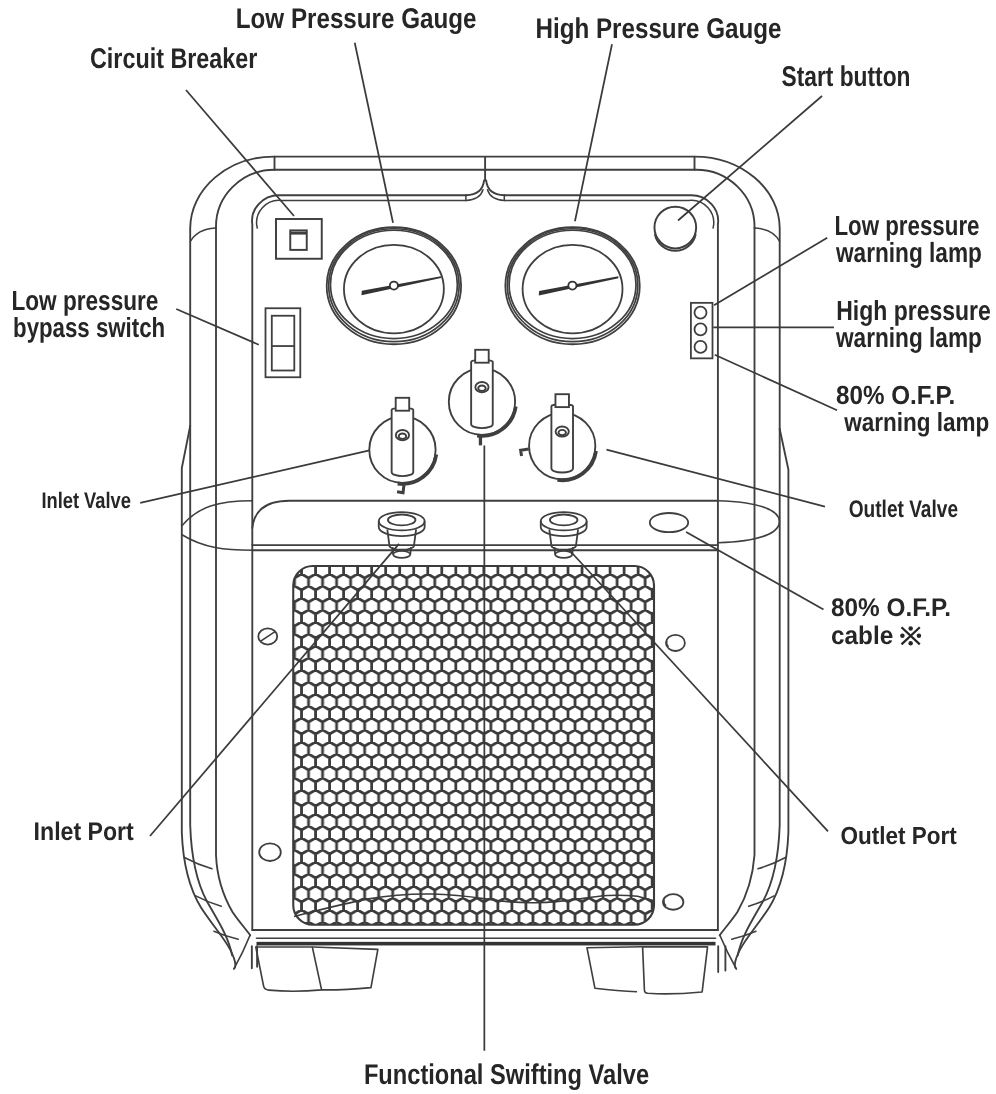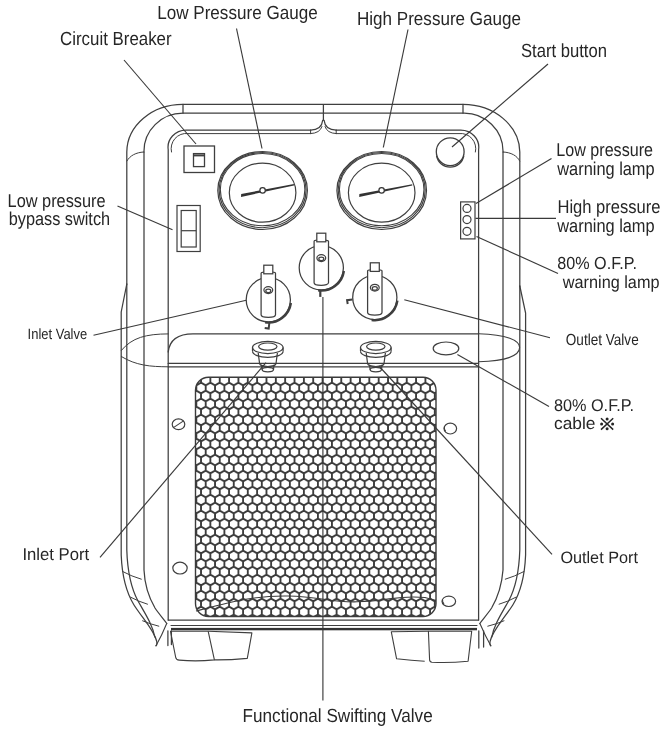--- a/index.html
+++ b/index.html
@@ -1,16 +1,16 @@
 <!DOCTYPE html>
 <html><head>
 <meta charset="utf-8">
 <style>
   html,body{margin:0;padding:0;background:#ffffff;}
-  #wrap{position:relative;width:664px;height:729px;background:#ffffff;overflow:hidden;}
+  #wrap{position:relative;width:664px;height:729px;background:#ffffff;overflow:hidden;font-weight:bold;}
   svg{position:absolute;left:0;top:0;}
   text{font-family:"Liberation Sans",sans-serif;fill:#262626;text-rendering:geometricPrecision;}
 </style>
 </head>
 <body>
 <div id="wrap">
 <svg width="664" height="729" viewBox="0 0 664 729">
 <defs>
 <pattern id="hex" patternUnits="userSpaceOnUse" width="9.35" height="16">
   <path d="M4.675,-1.33 L9.35,1.33 L9.35,6.67 L4.675,9.33 L0,6.67 L0,1.33 Z

